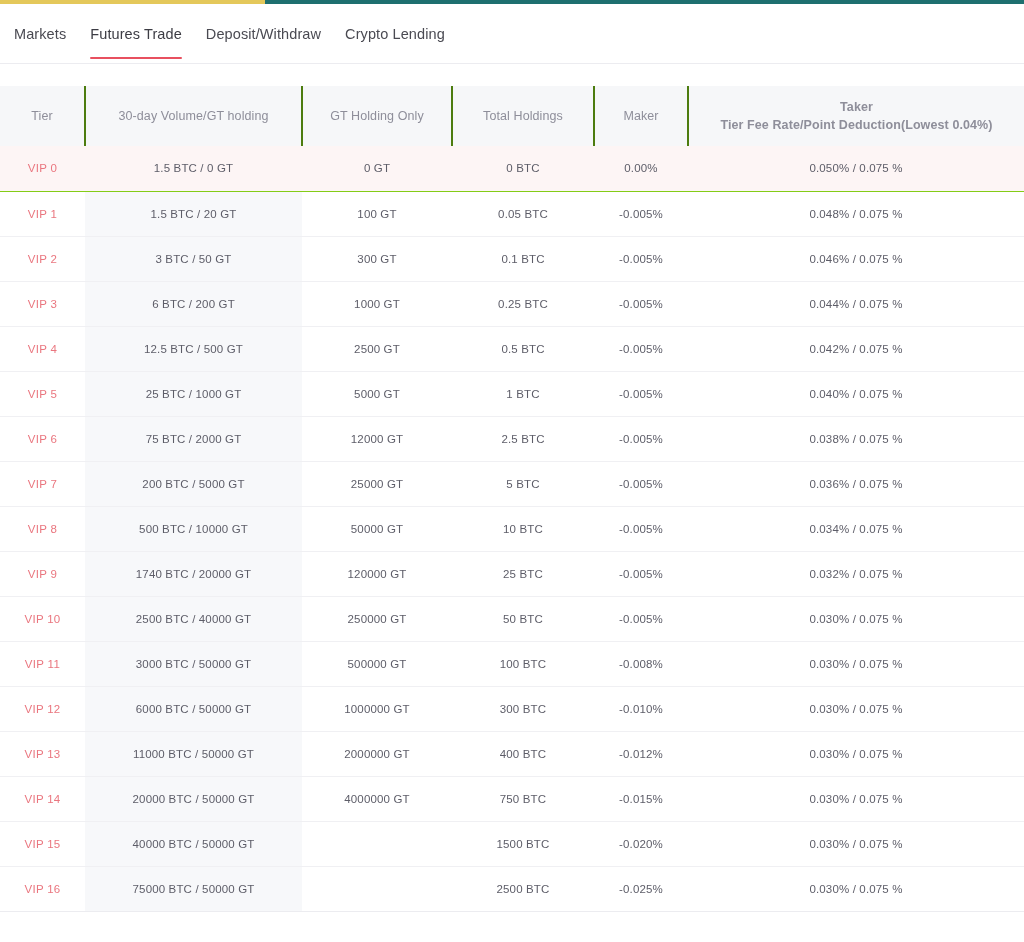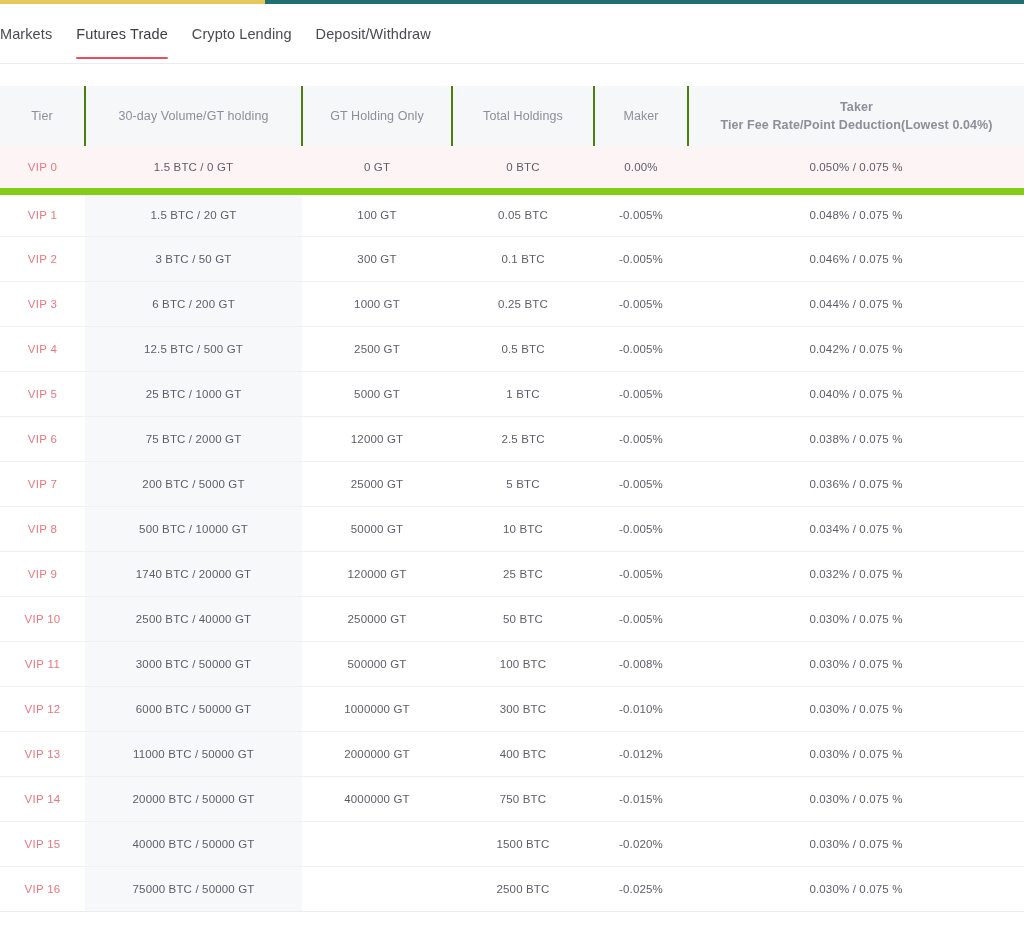--- a/index.html
+++ b/index.html
@@ -51,21 +51,21 @@
     height: 60px;
     display: flex;
     align-items: center;
     padding: 0 12px;
     font-size: 14.5px;
     color: #4a4a52;
     letter-spacing: .1px;
     cursor: pointer;
     white-space: nowrap;
   }
-  .nav-item:first-child { padding-left: 0; }
+  .nav-item:first-child { padding-left: 14px; }
   .nav-item.active { color: #3c3c44; }
   .nav-item.active::after {
     content: "";
     position: absolute;
     left: 12px; right: 12px;
     bottom: 5px;
     height: 2px;
     background: #e8505f;
     border-radius: 1px;
   }
@@ -125,21 +125,21 @@
   tbody tr td.tier {
     color: #ea767f;
     font-size: 11.5px;
     letter-spacing: .3px;
   }
   tbody tr td.vol {
     background: #f7f8fa;
   }
   tbody tr.highlight td {
     background: #fdf5f5;
-    border-bottom: 7px solid #84cc16;
+    border-bottom: 1px solid #84cc16;
     margin-left: 28px;
   }
   tbody tr.highlight td.vol {
     background: #fdf5f5;
   }
   tbody tr:last-child td { border-bottom: 1px solid #ececf0; }
 </style>
 </head>
 <body>
 
@@ -147,22 +147,22 @@
 
   <div class="topbar">
     <div class="topbar-seg-yellow"></div>
     <div class="topbar-seg-teal"></div>
   </div>
 
   <nav class="nav">
     <div class="nav-inner" id="nav-inner">
         <div class="nav-item">Markets</div>
         <div class="nav-item active">Futures Trade</div>
+        <div class="nav-item">Deposit/Withdraw</div>
         <div class="nav-item">Crypto Lending</div>
-        <div class="nav-item">Deposit/Withdraw</div>
       </div>
   </nav>
   <div class="nav-divider"></div>
 
   <div class="table-wrap">
     <table class="fee-table">
       <colgroup>
         <col class="c-tier">
           <col class="c-vol">
           <col class="c-gt">

